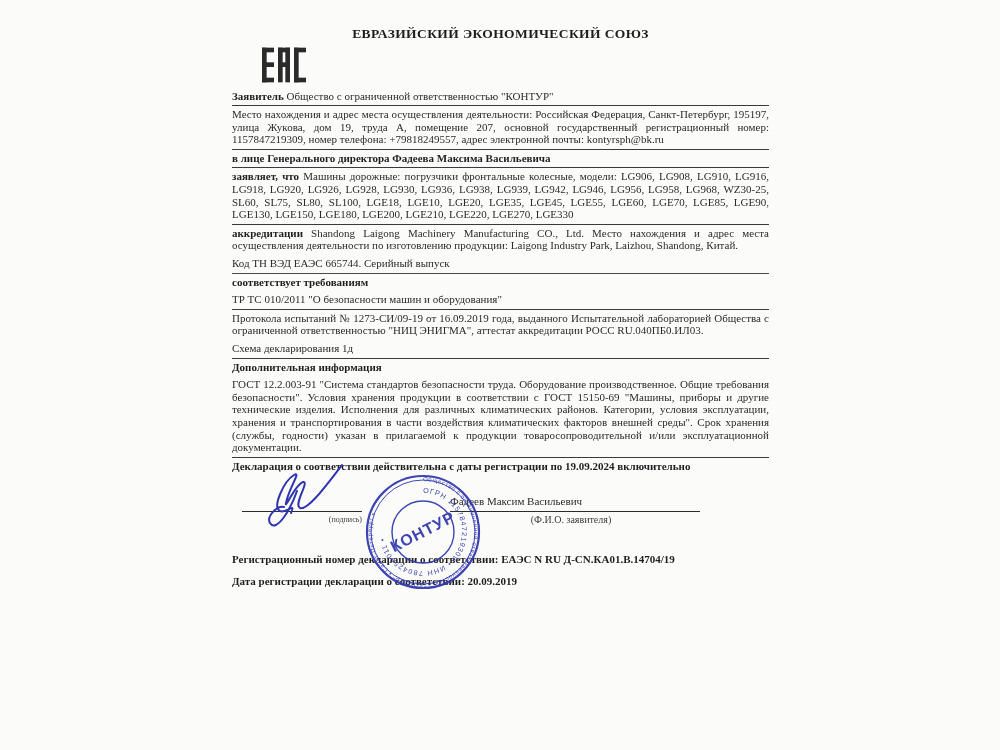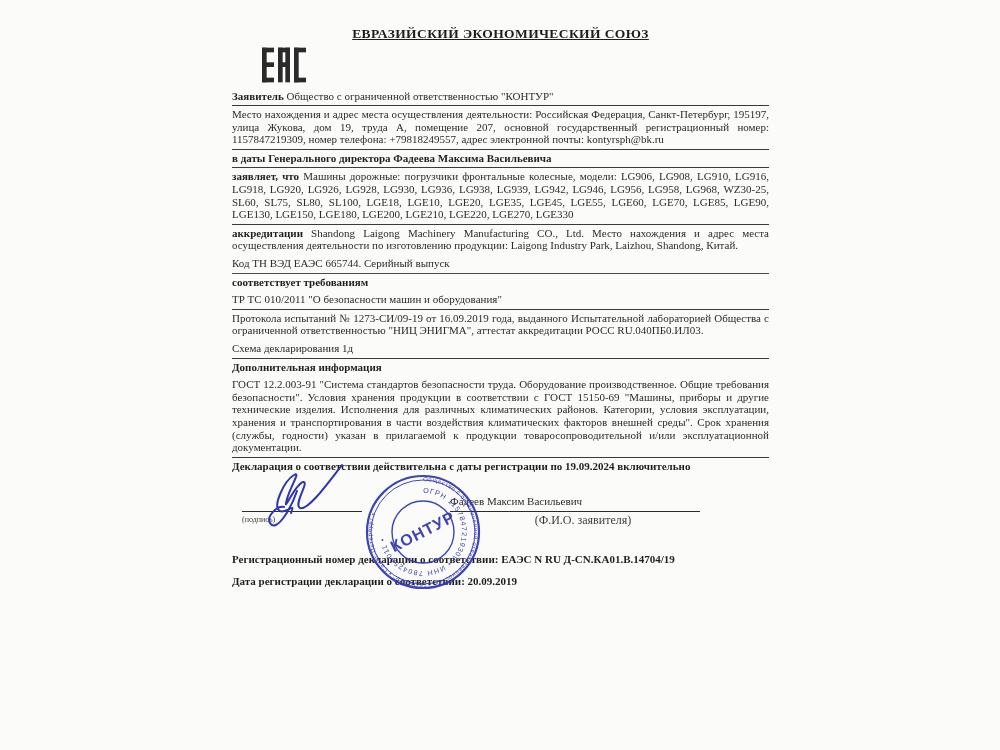--- a/index.html
+++ b/index.html
@@ -19,54 +19,53 @@
     line-height:12.6px;
   }
   .doc-title{
     text-align:center;
     font-weight:bold;
     font-size:13.5px;
     line-height:16.5px;
     letter-spacing:0.4px;
     color:#1d1d1d;
     margin-bottom:3px;
-    text-decoration:underline;
   }
   .eac-wrap{ height:40px; margin:2px 0 2px 30px; }
   .sr-only{position:absolute;width:1px;height:1px;overflow:hidden;clip:rect(0 0 0 0);}
   .row{ padding:2px 0 3px 0; }
   .hr{ border-top:1.2px solid #3a3a3a; height:0; }
   .hr.light{ border-top:1px solid #4a4a4a; }
   b.lbl{ color:#1f1f1f; }
   .para{ text-align:justify; }
   .boldline{ font-weight:bold; color:#1f1f1f; }
   .sig-area{
     position:relative;
     height:76px;
     margin-top:2px;
   }
   .sig-line{
     position:absolute; left:10px; top:34px; width:120px;
     border-top:1px solid #2b2b2b;
   }
   .sig-caption{
     position:absolute; left:10px; top:37px; width:120px;
-    text-align:left; font-size:8px; color:#3c3c3c;
+    text-align:right; font-size:8px; color:#3c3c3c;
   }
   .name-line{
     position:absolute; left:218px; top:34px; width:250px;
     border-top:1px solid #2b2b2b;
   }
   .fio{
     position:absolute; left:218px; top:18px; width:250px;
     text-align:left; font-size:11px; color:#2b2b2b;
   }
   .fio-caption{
-    position:absolute; left:226px; top:37px; width:250px;
-    text-align:center; font-size:12px; color:#3c3c3c;
+    position:absolute; left:214px; top:37px; width:250px;
+    text-align:center; font-size:10px; color:#3c3c3c;
   }
   .signature-svg{
     position:absolute; left:18px; top:-16px;
     z-index:3; pointer-events:none;
   }
   .stamp-svg{
     position:absolute; left:130px; top:-6px;
     z-index:2; pointer-events:none;
     opacity:0.92;
   }
@@ -106,21 +105,21 @@
 
   <div class="row">
     <b class="lbl">Заявитель</b>
     <span>Общество с ограниченной ответственностью "КОНТУР"</span>
   </div>
   <div class="hr"></div>
 
   <div class="row para">Место нахождения и адрес места осуществления деятельности: Российская Федерация, Санкт-Петербург, 195197, улица Жукова, дом 19, труда А, помещение 207, основной государственный регистрационный номер: 1157847219309, номер телефона: +79818249557, адрес электронной почты: kontyrsph@bk.ru</div>
   <div class="hr"></div>
 
-  <div class="row boldline">в даты Генерального директора Фадеева Максима Васильевича</div>
+  <div class="row boldline">в лице Генерального директора Фадеева Максима Васильевича</div>
   <div class="hr"></div>
 
   <div class="row para">
     <b class="lbl">заявляет, что</b>
     <span>Машины дорожные: погрузчики фронтальные колесные, модели: LG906, LG908, LG910, LG916, LG918, LG920, LG926, LG928, LG930, LG936, LG938, LG939, LG942, LG946, LG956, LG958, LG968, WZ30-25, SL60, SL75, SL80, SL100, LGE18, LGE10, LGE20, LGE35, LGE45, LGE55, LGE60, LGE70, LGE85, LGE90, LGE130, LGE150, LGE180, LGE200, LGE210, LGE220, LGE270, LGE330</span>
   </div>
   <div class="hr"></div>
 
   <div class="row para">
     <b class="lbl">аккредитации</b>

